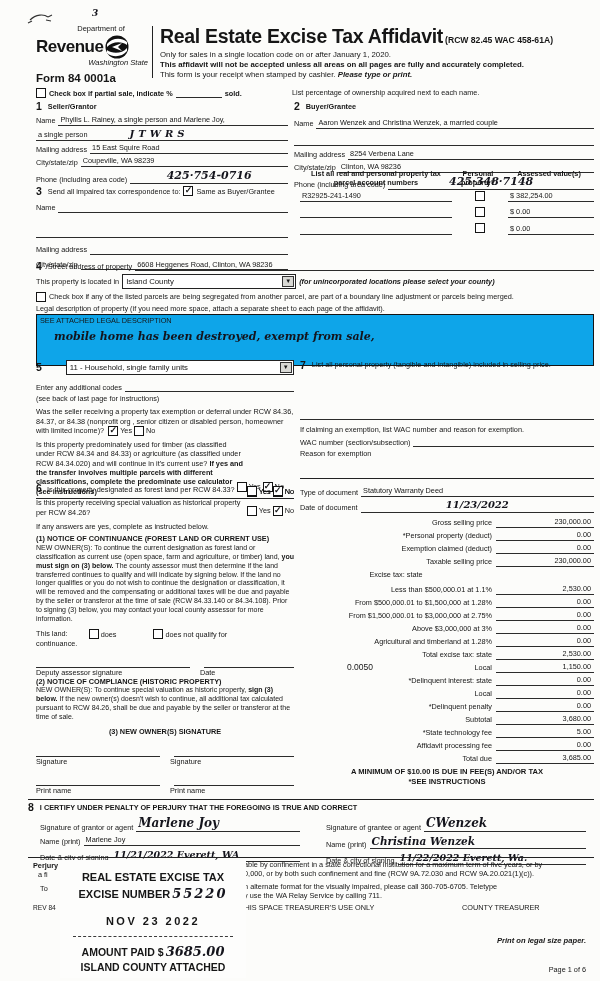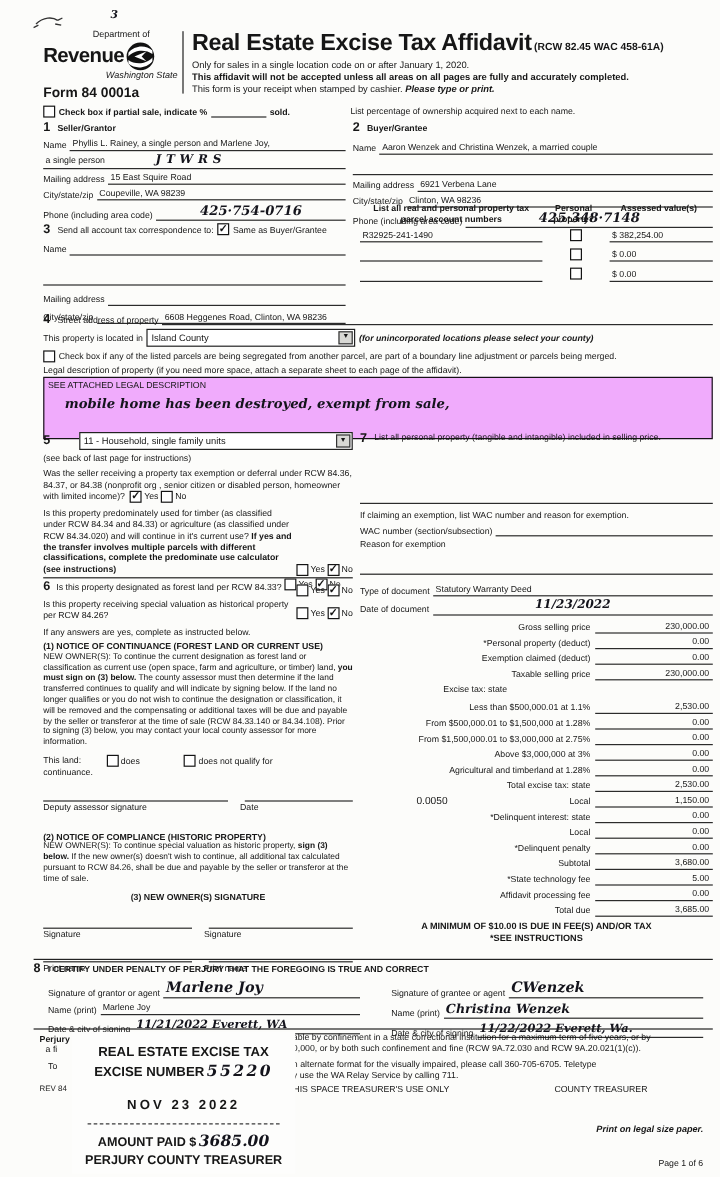--- a/index.html
+++ b/index.html
@@ -108,21 +108,21 @@
       </div>
     <div class="fl" style="margin-top:6px">
         <span class="lbl">Name</span>
       <span class="fill">Aaron Wenzek and Christina Wenzek, a married couple</span>
       </div>
     <div class="fl" style="margin-top:6px">
         <span class="fill"></span>
       </div>
     <div class="fl" style="margin-top:3px">
         <span class="lbl">Mailing address</span>
-      <span class="fill">6921 Verbena Lane</span>
+      <span class="fill">8254 Verbena Lane</span>
       </div>
     <div class="fl" style="margin-top:2px">
         <span class="lbl">City/state/zip</span>
       <span class="fill">Clinton, WA  98236</span>
       </div>
     <div class="fl" style="margin-top:2px">
         <span class="lbl">Phone (including area code)</span>
       <span class="fill hw" style="font-size:11px;text-align:center">425·348·7148</span>
       </div>
   </div>
@@ -146,21 +146,21 @@
     <div style="display:flex;align-items:flex-end;margin-top:5px">
       <div class="fill" style="flex:none;width:148px"></div>
       <div style="width:56px;text-align:center"><span class="cb"></span></div>
       <div class="fill">$ 0.00</div>
     </div>
   </div>
 
   <div class="abs" style="left:36px;top:186px;width:252px">
     <div class="fl" style="align-items:center">
       <span class="secnum">3</span>
-      <span class="lbl">Send all account tax correspondence to:</span>
+      <span class="lbl">Send all impaired tax correspondence to:</span>
       <span class="cb">✓</span>
       <span class="lbl">Same as Buyer/Grantee</span>
     </div>
     <div class="fl" style="margin-top:5px">
         <span class="lbl">Name</span>
       <span class="fill"></span>
       </div>
     <div class="fl" style="margin-top:14px">
         <span class="fill"></span>
       </div>
@@ -186,34 +186,38 @@
         <span>Island County</span>
         <span class="dda">▼</span>
       </span>
       <span class="i b lbl">(for unincorporated locations please select your county)</span>
     </div>
     <div class="fl" style="margin-top:3px;align-items:center">
       <span class="cb"></span>
       <span>Check box if any of the listed parcels are being segregated from another parcel, are part of a boundary line adjustment or parcels being merged.</span>
     </div>
     <div style="margin-top:2px">Legal description of property (if you need more space, attach a separate sheet to each page of the affidavit).</div>
-    <div style="border:1.3px solid #141414;margin-top:1px;height:48px;padding:1px 3px;background:#f0abfc">
+    <div style="border:1.3px solid #141414;margin-top:1px;height:48px;padding:1px 3px;background:#0ea5e9">
       <div>SEE ATTACHED LEGAL DESCRIPTION</div>
       <div class="hw" style="font-size:11px;margin:4px 0 0 14px">mobile home has been destroyed, exempt from sale,</div>
     </div>
   </div>
 
   <div class="abs" style="left:36px;top:360px;width:258px">
     <div class="fl" style="align-items:center">
       <span class="secnum">5</span>
       <span class="ddl" style="width:222px;margin-left:18px">
         <span>11 - Household, single family units</span>
         <span class="dda">▼</span>
       </span>
     </div>
+    <div class="fl" style="margin-top:6px">
+        <span class="lbl">Enter any additional codes</span>
+      <span class="fill"></span>
+      </div>
     <div style="margin-top:2px">(see back of last page for instructions)</div>
     <div class="qwrap" style="margin-top:4px">
       <span>Was the seller receiving a property tax exemption or deferral under RCW 84.36, 84.37, or 84.38 (nonprofit org , senior citizen or disabled person, homeowner with limited income)?</span>
       <span class="yn" style="display:inline-flex;margin-left:2px">
         <span class="cb">✓</span>
         <span>Yes</span>
         <span class="cb"></span>
         <span>No</span>
       </span>
     </div>
@@ -290,21 +294,21 @@
     </div>
     <div>continuance.</div>
     <div class="fl" style="margin-top:8px;gap:14px">
       <span class="fill" style="flex:none;width:150px"></span>
       <span class="fill"></span>
     </div>
     <div class="fl" style="gap:14px">
       <span style="width:150px">Deputy assessor signature</span>
       <span>Date</span>
     </div>
-    <div class="b" style="margin-top:16px">(2) NOTICE OF COMPLIANCE (HISTORIC PROPERTY)</div>
+    <div class="b" style="margin-top:0">(2) NOTICE OF COMPLIANCE (HISTORIC PROPERTY)</div>
     <div style="font-size:7px">
       <span>NEW OWNER(S): To continue special valuation as historic property, </span><span class="b">sign (3) below.</span><span> If the new owner(s) doesn't wish to continue, all additional tax calculated pursuant to RCW 84.26, shall be due and payable by the seller or transferor at the time of sale.</span>
     </div>
     <div class="b" style="text-align:center;margin-top:5px">(3) NEW OWNER(S) SIGNATURE</div>
     <div class="fl" style="margin-top:10px;gap:14px">
       <span class="fill" style="flex:none;width:120px"></span>
       <span class="fill"></span>
     </div>
     <div class="fl" style="gap:14px">
       <span style="width:120px">Signature</span>
@@ -472,19 +476,19 @@
     <div style="margin-top:2px">
       <span class="b" style="font-size:11px">EXCISE NUMBER</span>
       <span class="hw" style="font-size:13px;letter-spacing:2px">55220</span>
     </div>
     <div class="b" style="font-size:11px;letter-spacing:2.5px;margin-top:11px">NOV 23 2022</div>
     <div style="border-top:1.6px dashed #3a3a3a;width:160px;margin:8px auto 0"></div>
     <div style="margin-top:7px">
       <span class="b" style="font-size:10.5px">AMOUNT PAID $</span>
       <span class="hw" style="font-size:13px">3685.00</span>
     </div>
-    <div class="b" style="font-size:10.5px;margin-top:1px">PERJURY COUNTY TREASURER</div>
+    <div class="b" style="font-size:10.5px;margin-top:1px">ISLAND COUNTY ATTACHED</div>
   </div>
 
   <div class="abs b i" style="right:14px;top:936px;font-size:7.6px">Print on legal size paper.</div>
   <div class="abs" style="right:14px;top:965px;text-align:left">Page 1 of 6</div>
 
 </div>
 
 </body></html>

